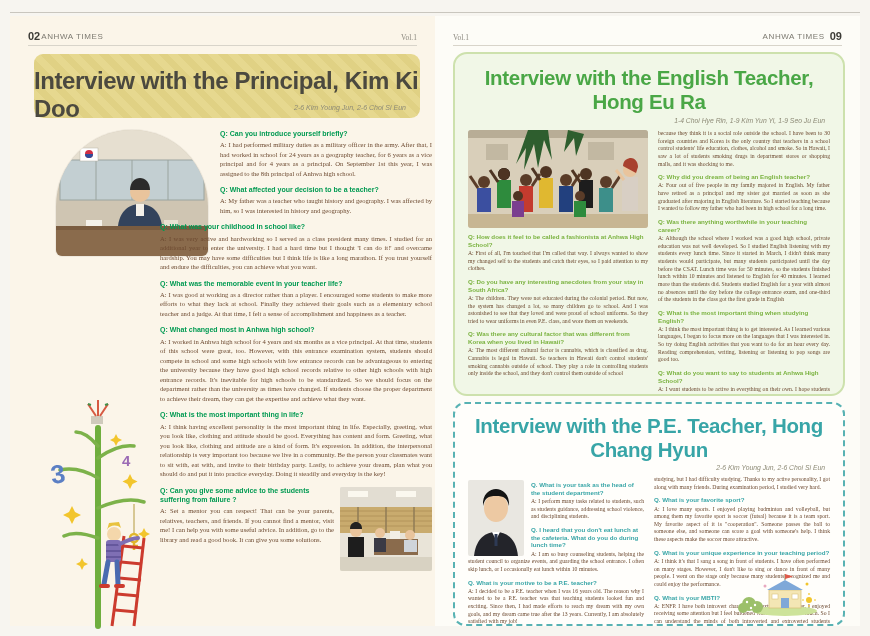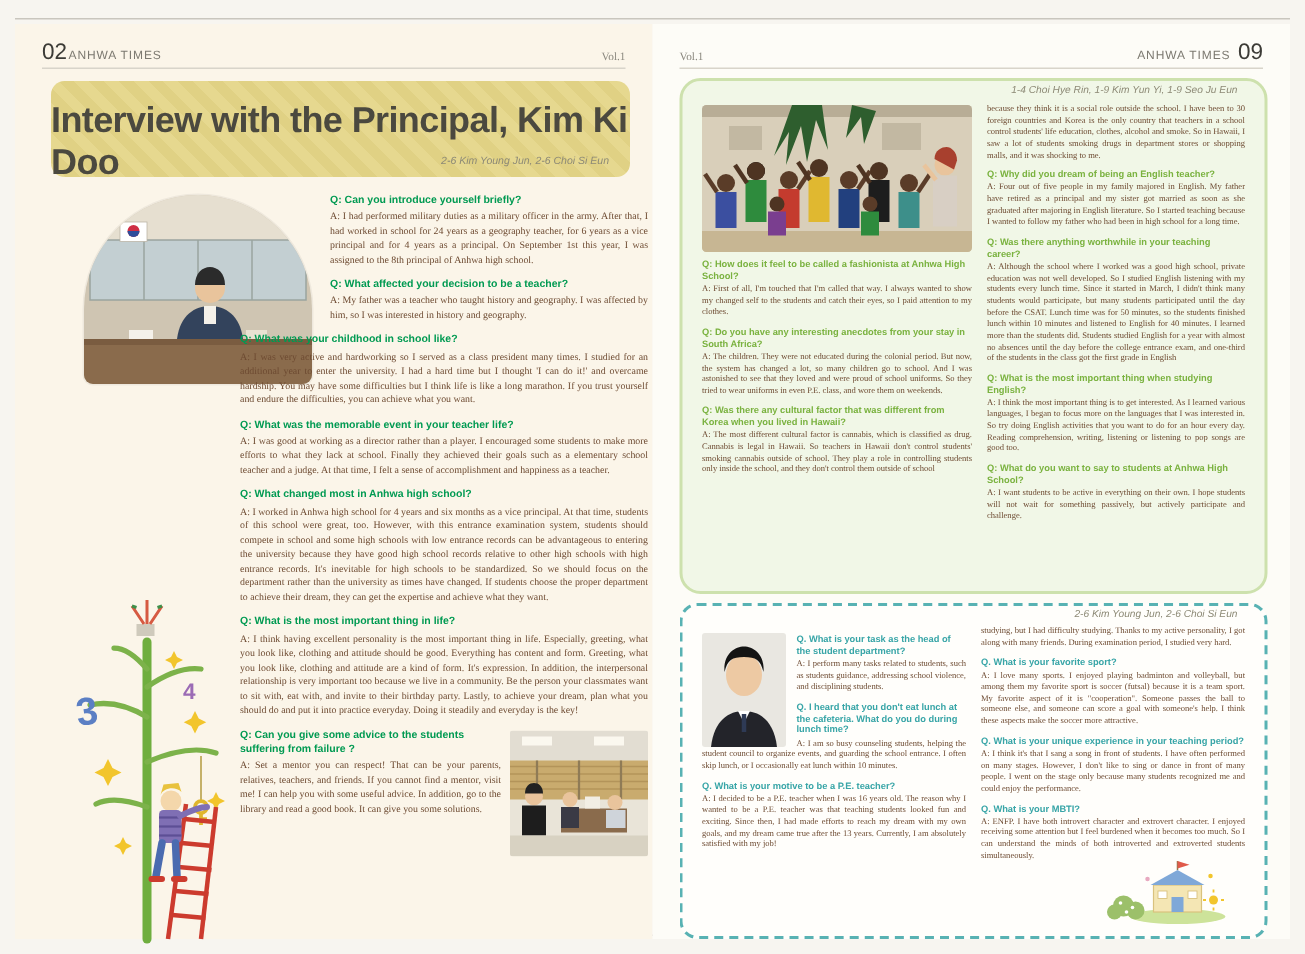--- a/index.html
+++ b/index.html
@@ -5,21 +5,21 @@
   html,body{margin:0;padding:0;background:#ffffff;}
   .sheet{position:relative;width:870px;height:636px;background:#f7f5f0;overflow:hidden;
          font-family:"Liberation Sans",sans-serif;}
   .rule{position:absolute;left:10px;right:10px;height:1px;background:#c9c6be;}
   .rule.top{top:12px}.rule.bot{top:623px}
   .page{position:absolute;top:16px;width:425px;height:610px;}
   .page.l{left:10px;background:#fbf5e9;}
   .page.r{left:435px;background:#fdfcf7;}
   .phead{position:absolute;top:4px;left:18px;right:18px;height:22px;border-bottom:1px solid #d8d4ca;
          display:flex;align-items:flex-end;padding-bottom:3px;color:#75726a;}
-  .pnum{font-size:15px;font-weight:normal;color:#3c3b36;line-height:1;}
+  .pnum{font-size:11px;font-weight:bold;color:#3c3b36;line-height:1;}
   .mast{font-size:8px;letter-spacing:.6px;margin:0 5px 1px 1px;color:#7c7970;}
   .vol{font-size:7.5px;margin-left:auto;color:#8b887f;font-family:Liberation Serif, serif;}
   .vol.left{margin-left:0;margin-right:auto;}
   .mastwrap{margin-left:auto;display:flex;align-items:flex-end;}
   
   .titlebox{position:absolute;left:24px;top:38px;width:386px;height:64px;border-radius:9px;
     background:repeating-linear-gradient(45deg,#e6d88f 0 7px,#e0d184 7px 14px);}
   .titlebox h1{margin:13px 0 0 0;text-align:left;font-size:24px;letter-spacing:-.4px;color:#4b493f;}
   .titlebox .by{position:absolute;right:14px;bottom:7px;font-size:7px;font-style:italic;color:#8d8a76;}
   .arch{position:absolute;left:46px;top:114px;width:152px;height:126px;border-radius:76px 76px 6px 6px;
@@ -192,20 +192,21 @@
   <div class="page r">
     <div class="phead">
       <span class="vol left">Vol.1</span>
       <span class="mastwrap">
         <span class="mast">ANHWA TIMES</span>
         <span class="pnum">09</span>
       </span>
     </div>
 
     <div class="ebox">
+      <h2>Interview with the English Teacher, Hong Eu Ra</h2>
       <span class="by">1-4 Choi Hye Rin, 1-9 Kim Yun Yi, 1-9 Seo Ju Eun</span>
       <div class="cols">
         <div class="col">
           <div class="gphoto">
             <svg width="180" height="98" viewBox="0 0 180 98" preserveAspectRatio="none">
               <rect width="180" height="98" fill="#d9cfba"></rect>
               <rect x="0" y="0" width="180" height="8" fill="#b8ad96"></rect>
               <rect x="18" y="14" width="22" height="16" fill="#c2b8a2"></rect>
                 <rect x="120" y="12" width="26" height="18" fill="#c2b8a2"></rect>
               <g fill="#2e5e2e">
@@ -262,20 +263,21 @@
           <p>A: Although the school where I worked was a good high school, private education was not well developed. So I studied English listening with my students every lunch time. Since it started in March, I didn't think many students would participate, but many students participated until the day before the CSAT. Lunch time was for 50 minutes, so the students finished lunch within 10 minutes and listened to English for 40 minutes. I learned more than the students did. Students studied English for a year with almost no absences until the day before the college entrance exam, and one-third of the students in the class got the first grade in English</p>
           <div class="q">Q: What is the most important thing when studying English?</div>
           <p>A: I think the most important thing is to get interested. As I learned various languages, I began to focus more on the languages that I was interested in. So try doing English activities that you want to do for an hour every day. Reading comprehension, writing, listening or listening to pop songs are good too.</p>
           <div class="q">Q: What do you want to say to students at Anhwa High School?</div>
           <p>A: I want students to be active in everything on their own. I hope students will not wait for something passively, but actively participate and challenge.</p>
         </div>
       </div>
     </div>
 
     <div class="pbox">
+      <h2>Interview with the P.E. Teacher, Hong Chang Hyun</h2>
       <span class="by">2-6 Kim Young Jun, 2-6 Choi Si Eun</span>
       <div class="cols">
         <div class="col">
           <div class="portrait">
             <svg width="56" height="76" viewBox="0 0 56 76">
               <rect width="56" height="76" fill="#e9e7e1"></rect>
               <ellipse cx="28" cy="28" rx="12" ry="14" fill="#edc9a3"></ellipse>
               <path d="M15 26c-1-12 7-17 13-17s14 5 13 17c-2-8-5-10-13-10s-11 2-13 10z" fill="#141414"></path>
               <path d="M6 76c2-18 12-24 22-24s20 6 22 24z" fill="#23242a"></path>
               <path d="M24 52h8l-4 8z" fill="#ffffff"></path>

